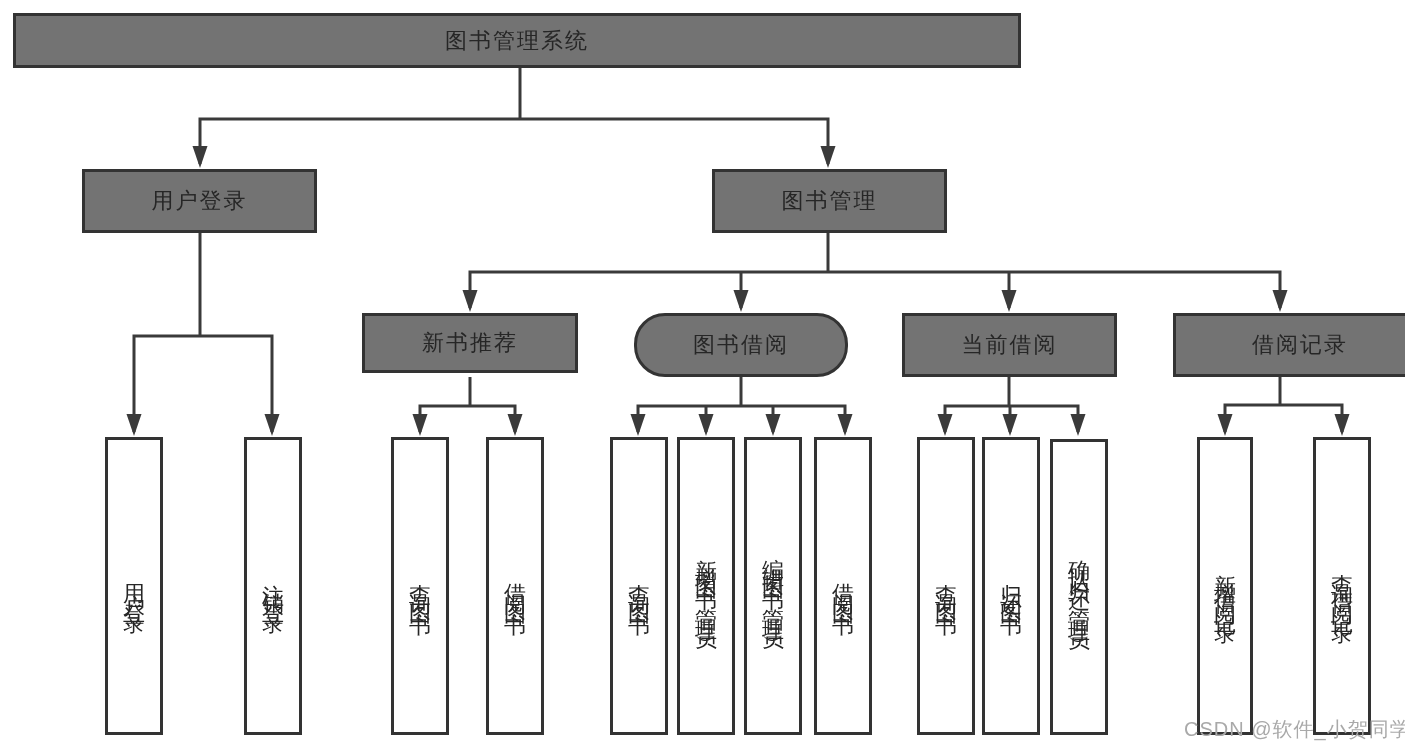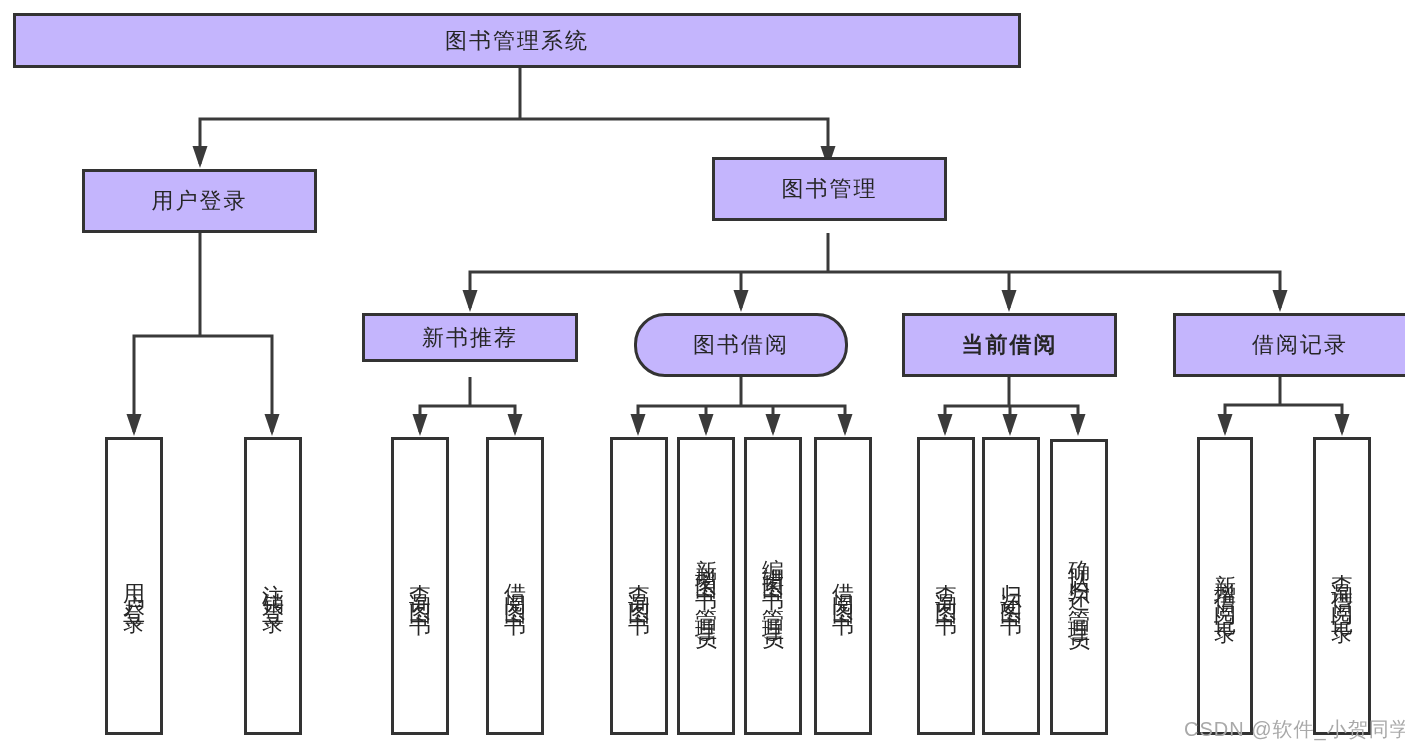--- a/index.html
+++ b/index.html
@@ -19,21 +19,21 @@
     position: absolute;
     left: 0; top: 0;
     width: 1405px;
     height: 747px;
     z-index: 1;
   }
   .hbox {
     position: absolute;
     box-sizing: border-box;
     border: 3px solid #333333;
-    background: #c4b5fd;
+    background: #737373;
     display: flex;
     align-items: center;
     justify-content: center;
     font-size: 22px;
     letter-spacing: 2px;
     color: #262626;
     z-index: 2;
     white-space: nowrap;
   }
   .vbox {
@@ -125,31 +125,31 @@
       </g>
   </svg>
 
   <div class="hbox" style="left:13px; top:13px; width:1008px; height:55px;">
     <span>图书管理系统</span>
   </div>
 
   <div class="hbox" style="left:82px; top:169px; width:235px; height:64px;">
     <span>用户登录</span>
   </div>
-  <div class="hbox" style="left:712px; top:157px; width:235px; height:64px;">
+  <div class="hbox" style="left:712px; top:169px; width:235px; height:64px;">
     <span>图书管理</span>
   </div>
 
-  <div class="hbox" style="left:362px; top:313px; width:216px; height:49px;">
+  <div class="hbox" style="left:362px; top:313px; width:216px; height:60px;">
     <span>新书推荐</span>
   </div>
   <div class="hbox" style="left:634px; top:313px; width:214px; height:64px;border-radius:31px;">
     <span>图书借阅</span>
   </div>
-  <div class="hbox" style="left:902px; top:313px; width:215px; height:64px;font-weight:bold;">
+  <div class="hbox" style="left:902px; top:313px; width:215px; height:64px;">
     <span>当前借阅</span>
   </div>
   <div class="hbox" style="left:1173px; top:313px; width:254px; height:64px;">
     <span>借阅记录</span>
   </div>
 
   <div class="vbox" style="left:105px;">
     <span>用户登录</span>
   </div>
   <div class="vbox" style="left:244px;">

